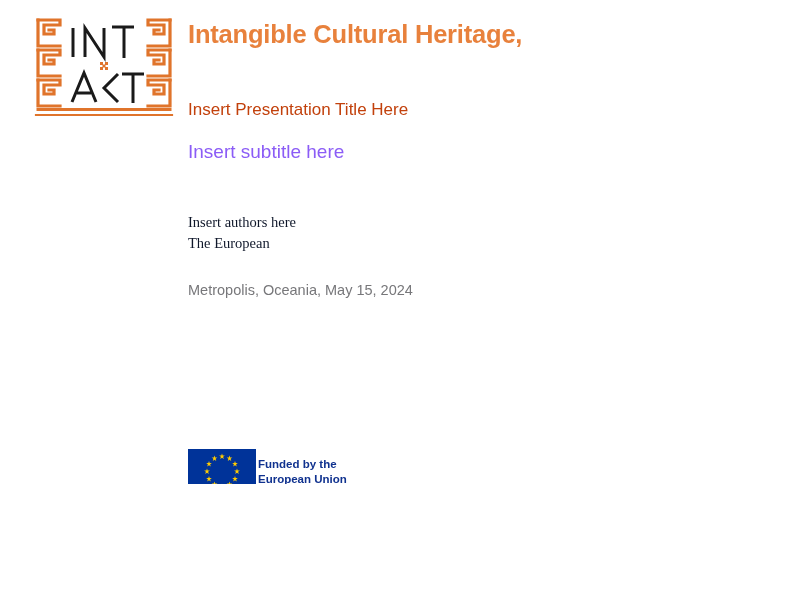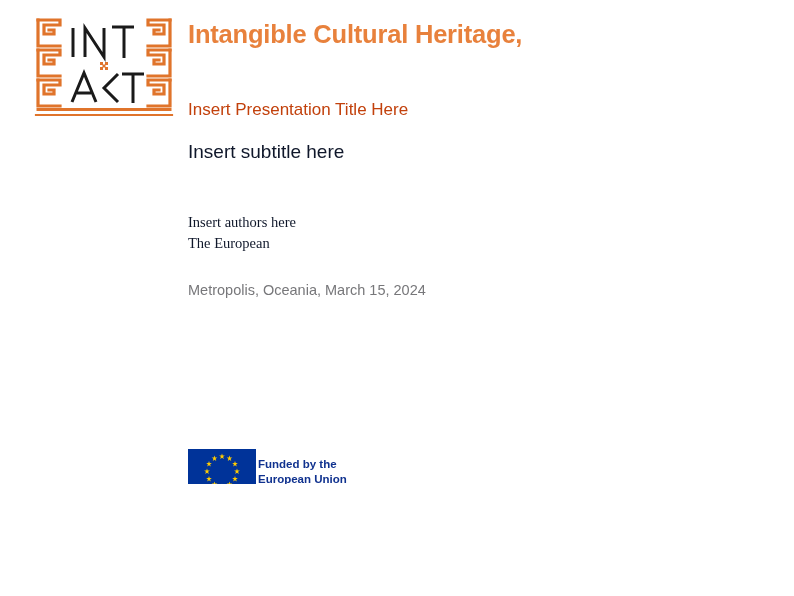--- a/index.html
+++ b/index.html
@@ -52,21 +52,21 @@
     font-size: 17px;
     font-weight: normal;
     line-height: 1.2;
     white-space: nowrap;
   }
   .pres-subtitle {
     position: absolute;
     left: 172px;
     top: 141px;
     width: 600px;
-    color: #0f172a;
+    color: #8b5cf6;
     font-size: 19px;
     font-weight: normal;
     line-height: 1.2;
     white-space: nowrap;
   }
 
   
   .authors {
     position: absolute;
     left: 172px;
@@ -216,21 +216,21 @@
   </div>
 
   <div class="pres-title">Insert Presentation Title Here</div>
   <div class="pres-subtitle">Insert subtitle here</div>
 
   <div class="authors">
     <span class="arow">Insert authors here</span>
     <span class="arow">The European</span>
   </div>
 
-  <div class="venue">Metropolis, Oceania, March 15, 2024</div>
+  <div class="venue">Metropolis, Oceania, May 15, 2024</div>
 
   <div class="eu-funding">
     <span class="eu-flag">
       <svg width="68" height="45" viewBox="0 0 68 45" xmlns="http://www.w3.org/2000/svg">
         <rect x="0" y="0" width="68" height="45" fill="#003399"></rect>
         <g fill="#FFCC00">
           <g transform="translate(34,7.5) scale(0.105)">
               <polygon points="0,-28 6.6,-8.6 27,-8.6 10.5,3.3 16.8,22.7 0,10.8 -16.8,22.7 -10.5,3.3 -27,-8.6 -6.6,-8.6"></polygon>
             </g>
           <g transform="translate(41.5,9.5) scale(0.105)">

